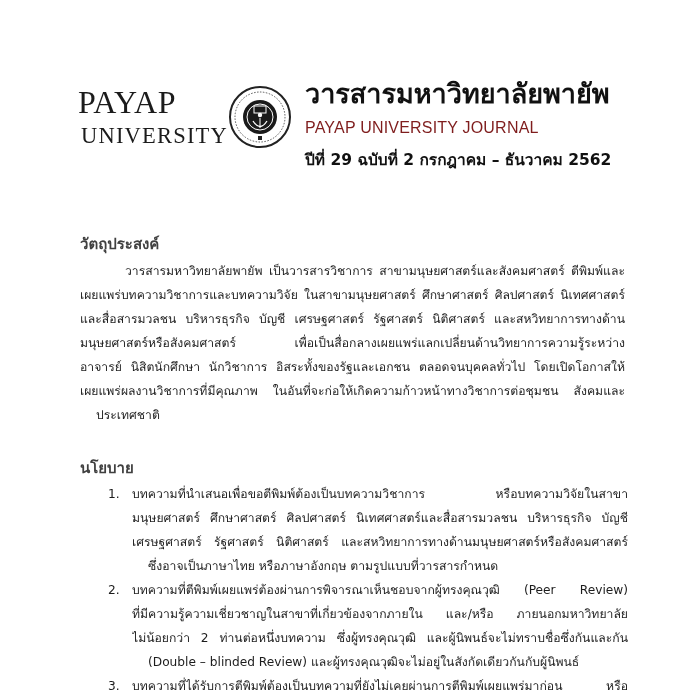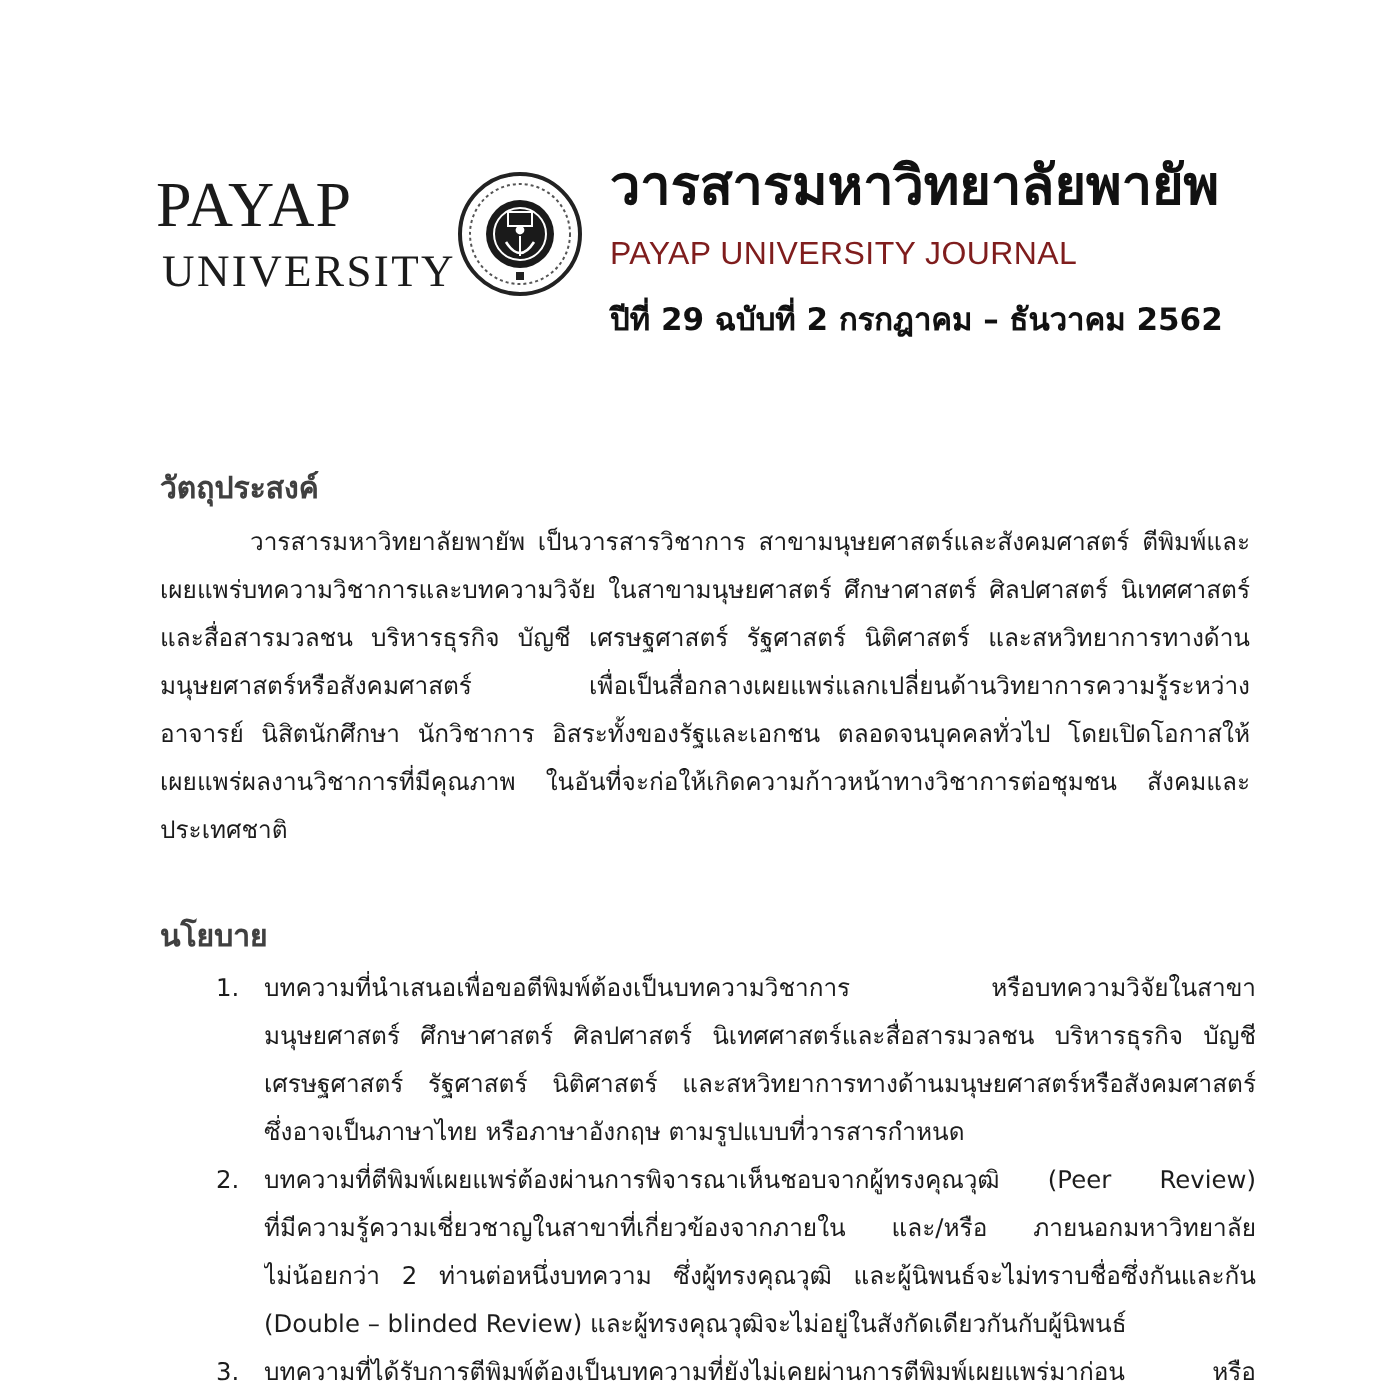--- a/index.html
+++ b/index.html
@@ -121,20 +121,21 @@
       display: block;
       height: 24px;
       line-height: 24px;
       white-space: nowrap;
       overflow: hidden;
       text-align: justify;
       text-align-last: justify;
     }
     .line.last {
       text-align-last: left;
+      margin-left: 16px;
     }
     .line.indent {
       padding-left: 45px;
     }
     .policy-list {
       position: absolute;
       left: 108px;
       top: 482px;
       width: 520px;
       font-family: "DejaVu Sans", sans-serif;

